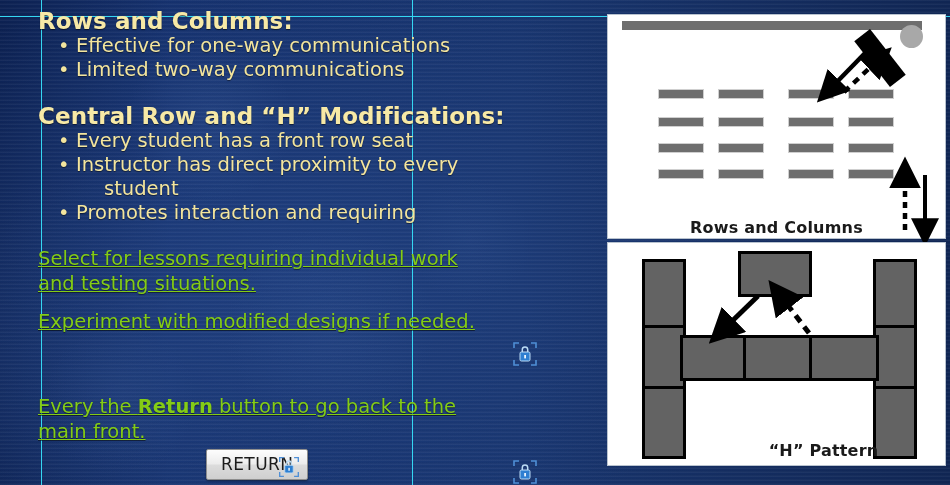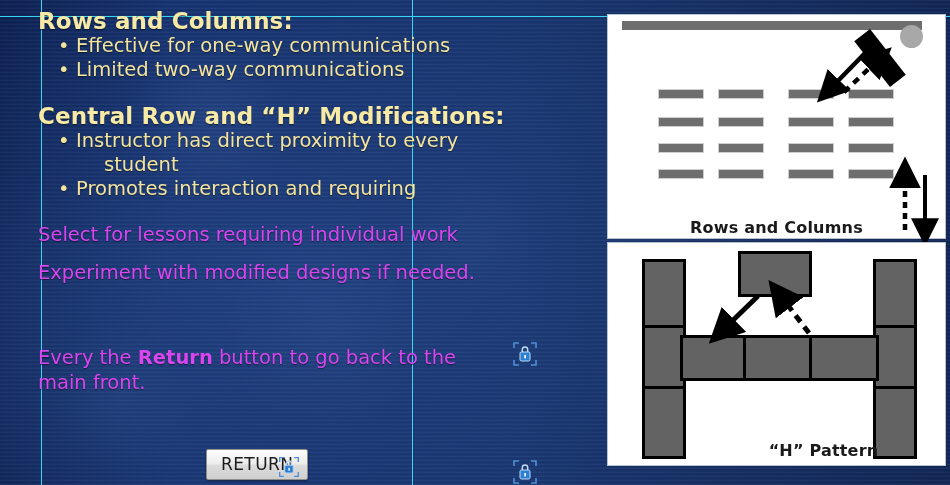--- a/index.html
+++ b/index.html
@@ -38,22 +38,23 @@
   }
   .bullets{list-style:none;margin:0;padding:0;}
   .bullets li{
     font-size:19.5px;color:#f3e59e;line-height:24px;
     text-shadow:0 1px 1px rgba(0,0,0,.5);
     padding-left:38px;position:relative;
   }
   .bullets li .dot{position:absolute;left:20px;top:0;}
   .bullets li .cont{display:block;padding-left:28px;}
   .para{
-    font-size:19.5px;color:#d946ef;line-height:25px;
+    font-size:19.5px;color:#84cc16;line-height:25px;
     text-shadow:0 1px 1px rgba(0,0,0,.5);
+    text-decoration:underline;
   }
   .gap-sm{height:13px;}
   .gap-md{height:21px;}
   .gap-lg{height:60px;}
   .para b{font-weight:bold;}
 
   
   .return-wrap{position:absolute;left:206px;top:449px;}
   .return-btn{
     position:relative;display:inline-block;
@@ -111,36 +112,38 @@
       </li>
     </ul>
 
     <div class="gap-md"></div>
 
     <div class="head">Central Row and “H” Modifications:</div>
 
     <ul class="bullets">
       <li>
         <span class="dot">•</span>
+        <span>Every student has a front row seat</span>
       </li>
       <li>
         <span class="dot">•</span>
         <span>Instructor has direct proximity to every</span>
         <span class="cont">student</span>
       </li>
       <li>
         <span class="dot">•</span>
         <span>Promotes interaction and requiring</span>
       </li>
     </ul>
 
     <div class="gap-md"></div>
 
     <div class="para">
       <span>Select for lessons requiring individual work</span><br>
+      <span>and testing situations.</span>
     </div>
 
     <div class="gap-sm"></div>
 
     <div class="para">Experiment with modified designs if needed.</div>
 
     <div class="gap-lg"></div>
 
     <div class="para">
       <span>Every the </span><b>Return</b><span> button to go back to the</span><br>

